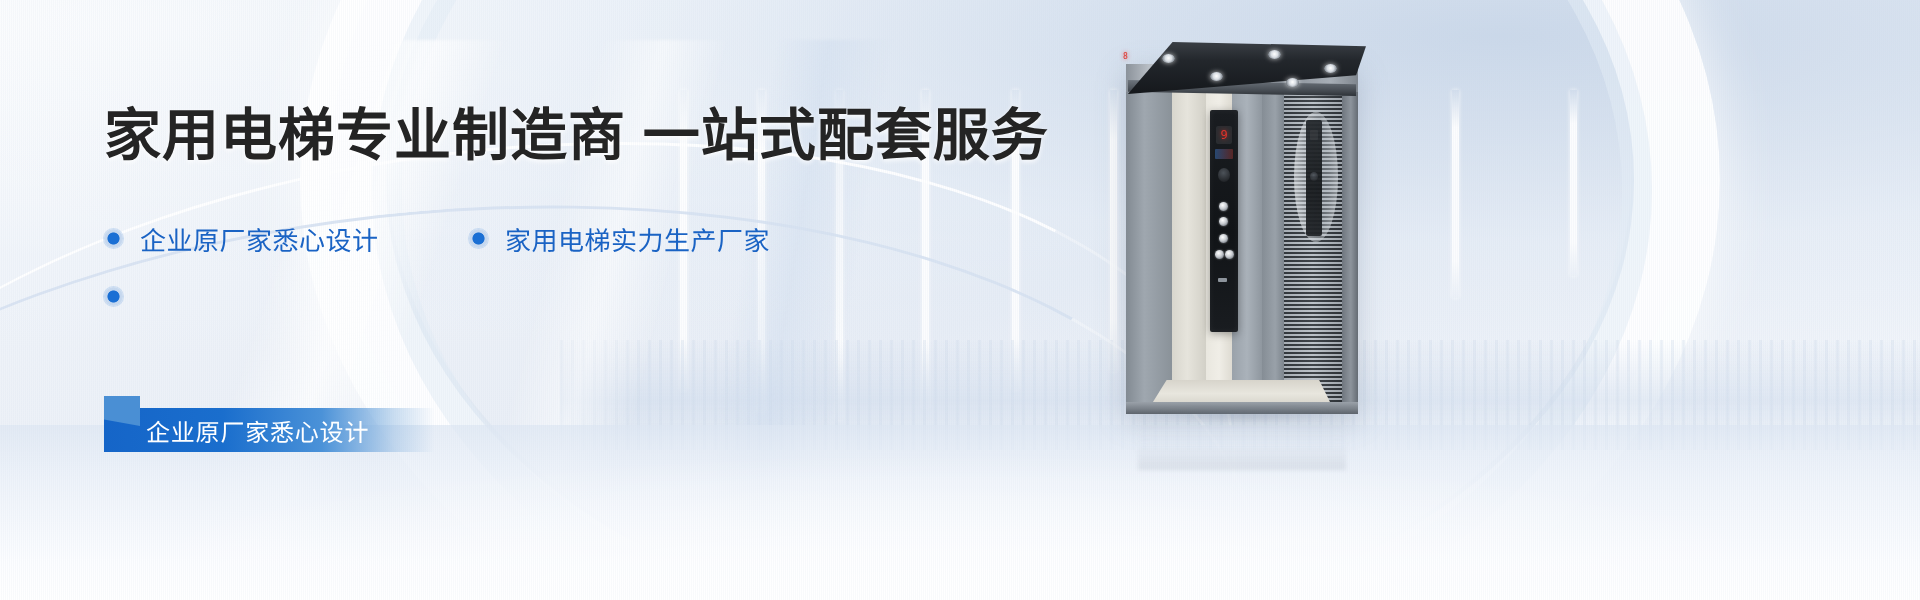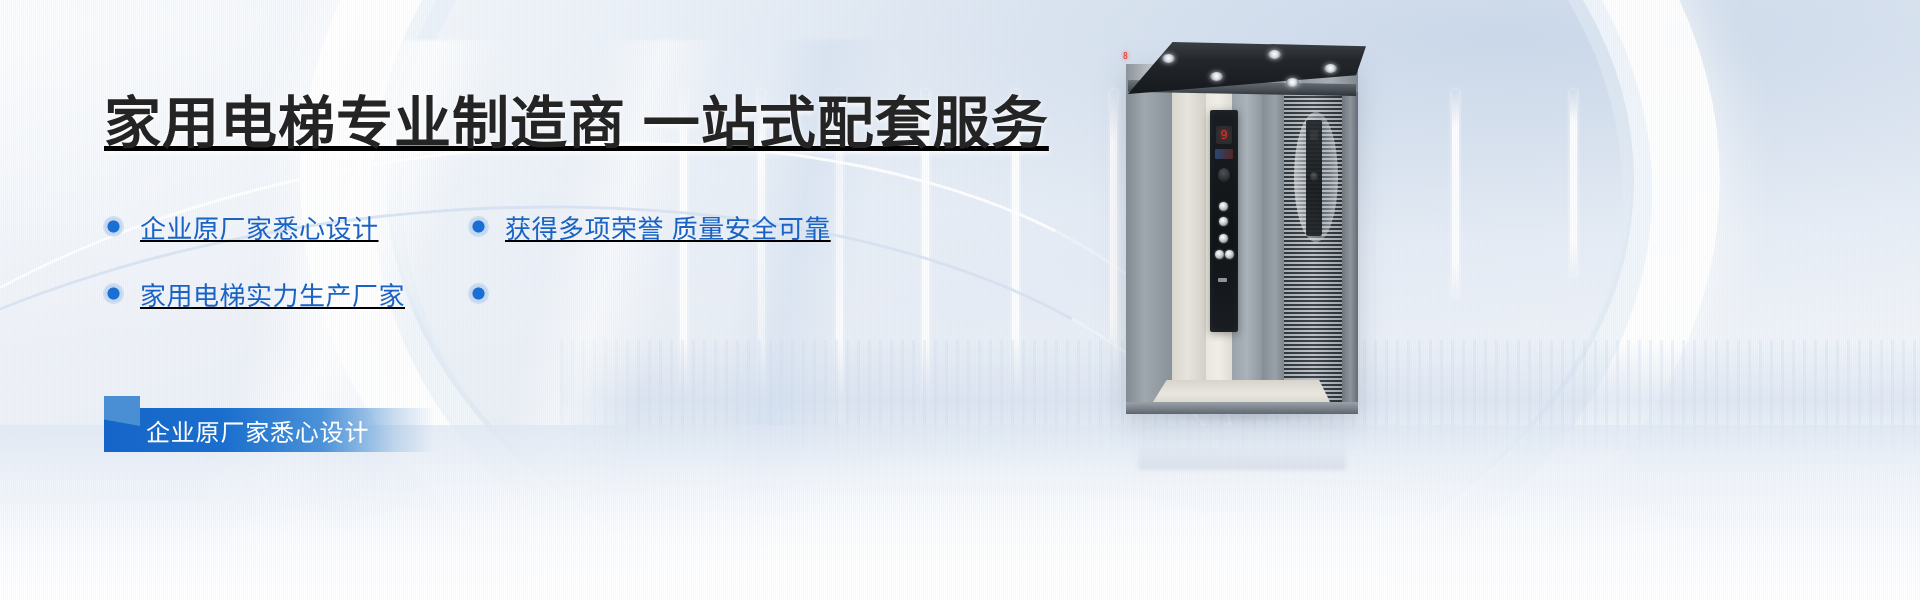--- a/index.html
+++ b/index.html
@@ -161,23 +161,22 @@
     background: repeating-linear-gradient(90deg,
       rgba(255,255,255,0.0) 0px, rgba(255,255,255,0.0) 1px,
       rgba(190,204,222,0.10) 1px, rgba(190,204,222,0.10) 2px);
     pointer-events: none;
   }
 
   
   .copy {
     position: absolute;
     left: 104px;
-    top: 92px;
+    top: 104px;
     width: 1000px;
-    text-decoration: underline;
   }
 
   .headline {
     margin: 0;
     font-size: 57px;
     line-height: 1.12;
     font-weight: 700;
     color: #242424;
     letter-spacing: 1px;
     white-space: nowrap;
@@ -604,24 +603,20 @@
   <div class="copy">
     <h1 class="headline">家用电梯专业制造商 一站式配套服务</h1>
 
     <div class="bullets">
       <div class="bullet">
         <span class="dot"></span>
         <span class="bullet-text">企业原厂家悉心设计</span>
       </div>
       <div class="bullet">
         <span class="dot"></span>
-        <span class="bullet-text">获得多项荣誉 质量安全可靠</span>
-      </div>
-      <div class="bullet">
-        <span class="dot"></span>
         <span class="bullet-text">家用电梯实力生产厂家</span>
       </div>
       <div class="bullet">
         <span class="dot"></span>
       </div>
     </div>
   </div>
 
   <div class="ribbon-wrap">
     <div class="ribbon-body">

